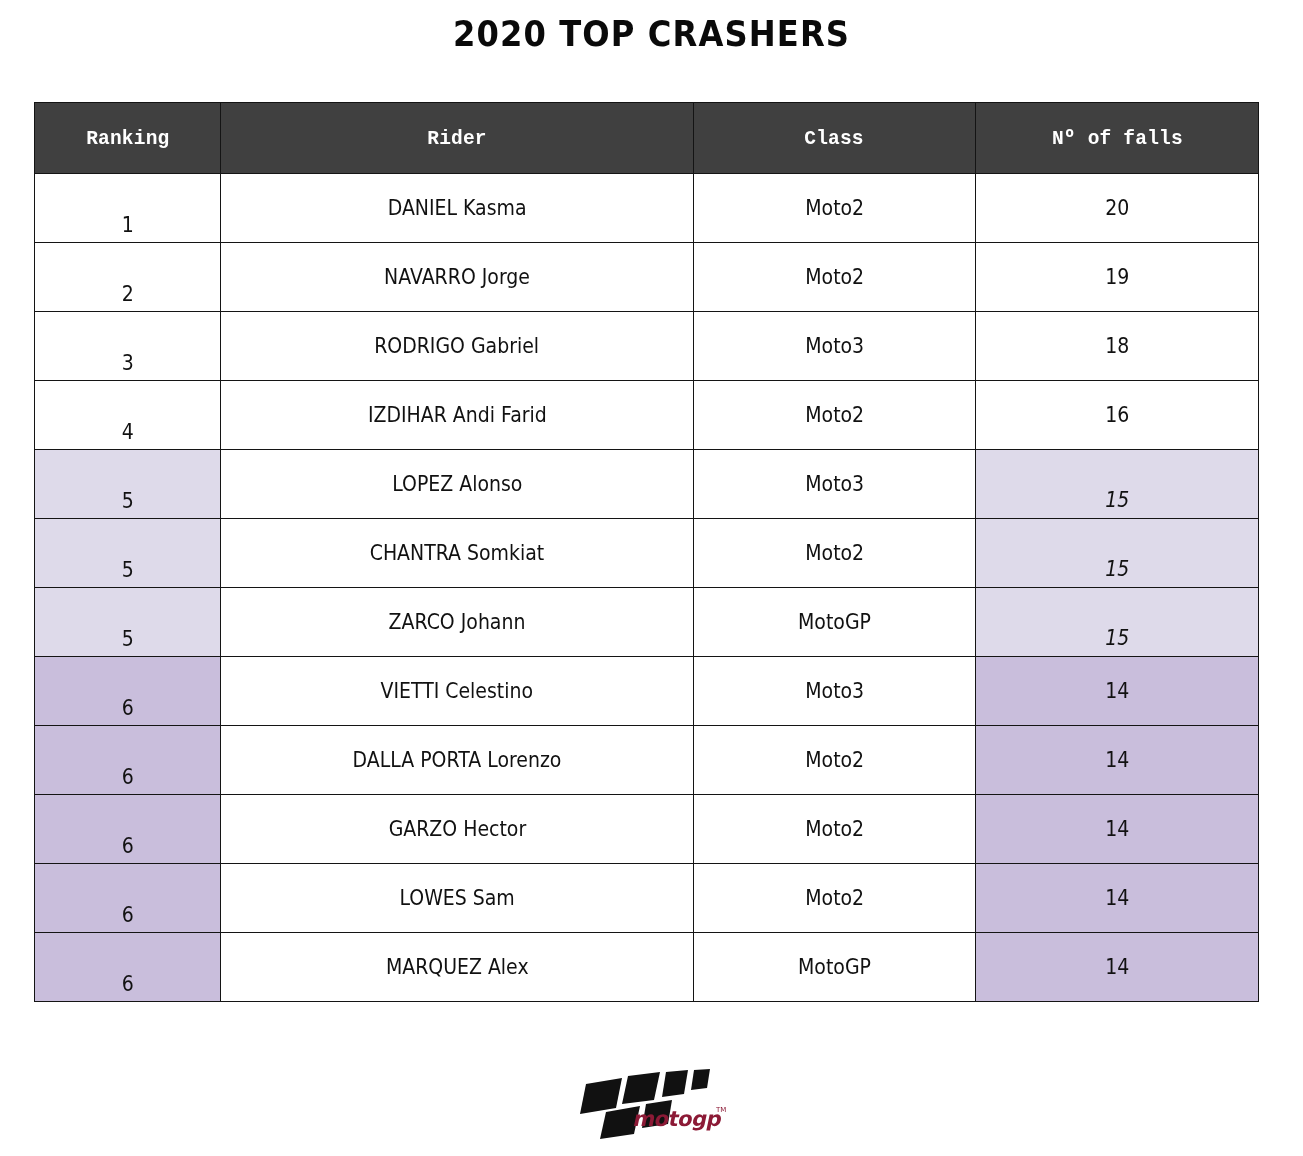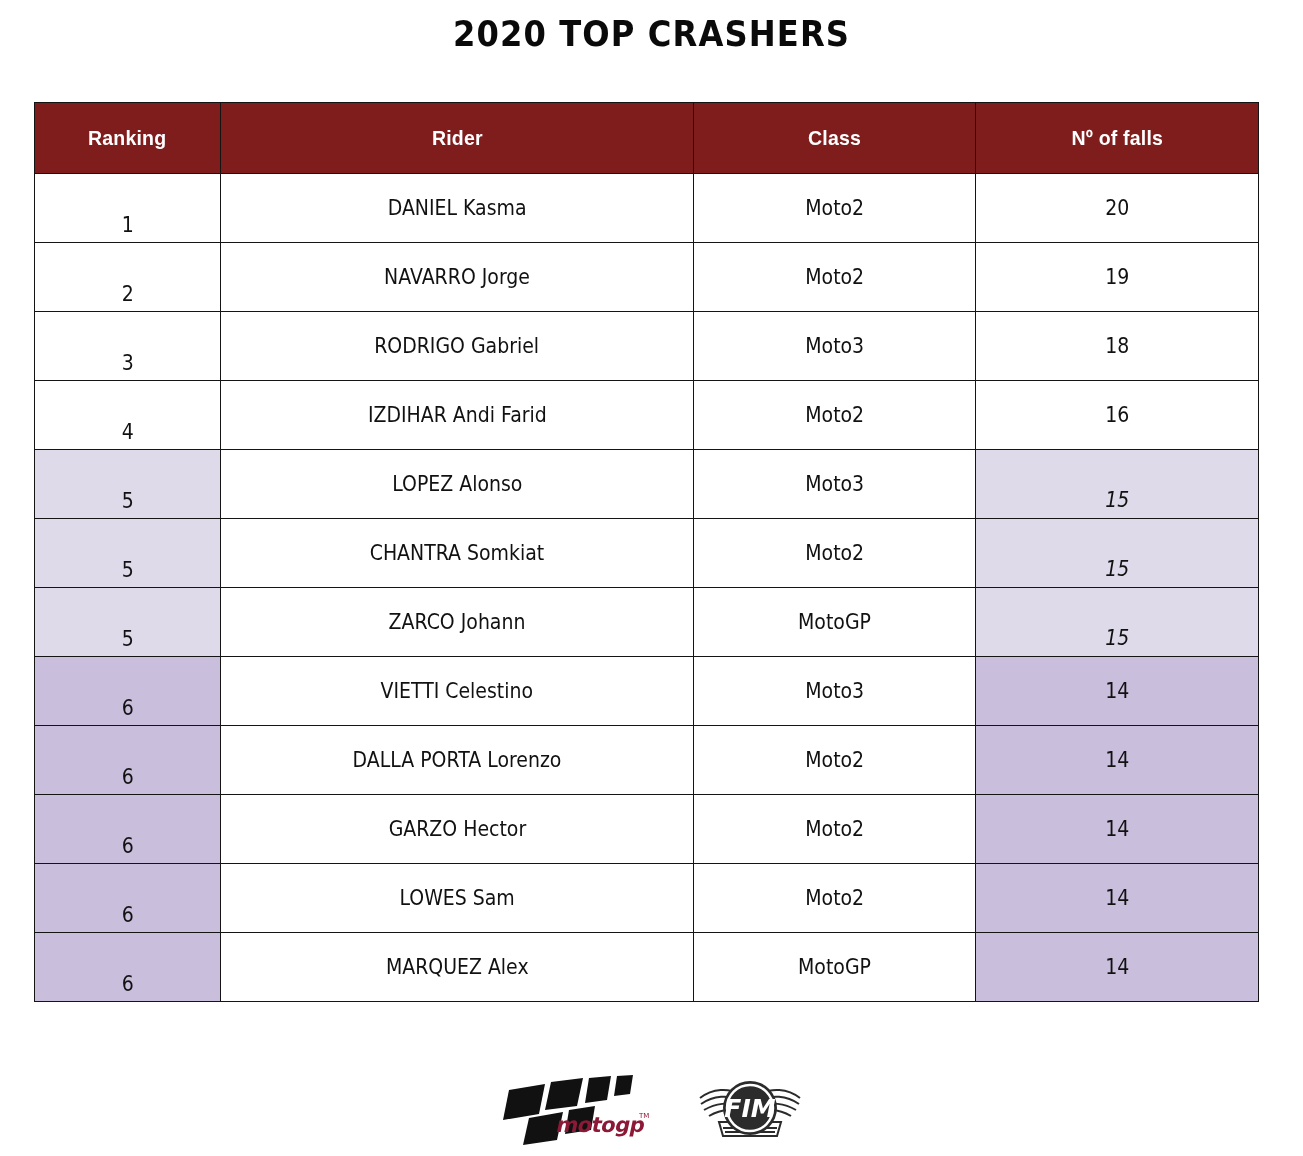--- a/index.html
+++ b/index.html
@@ -50,24 +50,24 @@
   }
 
   
   col.c-rank  { width: 186px; }
   col.c-rider { width: 473px; }
   col.c-class { width: 282px; }
   col.c-falls { width: 283px; }
 
   
   thead th {
-    background: #7f1d1d;
+    background: #404040;
     color: #ffffff;
     height: 70px;
-    font-family: Liberation Sans, sans-serif;
+    font-family: Liberation Mono, monospace;
     font-size: 21px;
     font-weight: 700;
     text-align: center;
     vertical-align: middle;
     letter-spacing: 0.2px;
   }
   thead th .hdr-txt {
     display: inline-block;
     transform: scaleX(0.93);
   }
@@ -254,38 +254,14 @@
         <polygon points="70,36 96,32 92,56 66,60"></polygon>
       </g>
 
       <g transform="translate(60,40) skewX(-12)">
         <text x="0" y="18" font-family="'DejaVu Sans', sans-serif" font-size="21" font-weight="700" fill="#8C1A36" letter-spacing="-0.5">motogp</text>
       </g>
       <text x="140" y="44" font-family="'DejaVu Sans', sans-serif" font-size="7" fill="#8C1A36">TM</text>
     </svg>
   </div>
 
-  <div class="logo-fim">
-    <svg viewBox="0 0 110 84" width="110" height="84" aria-hidden="true">
-      <g fill="none" stroke="#2b2b2b" stroke-width="2">
-
-        <path d="M5,30 C18,20 34,20 44,26"></path>
-        <path d="M6,36 C19,27 34,27 43,32"></path>
-        <path d="M9,42 C21,35 34,34 43,38"></path>
-        <path d="M14,48 C24,42 35,41 44,44"></path>
-
-        <path d="M105,30 C92,20 76,20 66,26"></path>
-        <path d="M104,36 C91,27 76,27 67,32"></path>
-        <path d="M101,42 C89,35 76,34 67,38"></path>
-        <path d="M96,48 C86,42 75,41 66,44"></path>
-
-        <path d="M24,54 L86,54 L82,68 L28,68 Z"></path>
-        <path d="M28,60 L82,60"></path>
-        <path d="M30,64 L80,64"></path>
-      </g>
-
-      <circle cx="55" cy="40" r="27" fill="#2b2b2b"></circle>
-      <circle cx="55" cy="40" r="23" fill="none" stroke="#ffffff" stroke-width="2.5"></circle>
-      <text x="55" y="49" text-anchor="middle" font-family="'DejaVu Sans', sans-serif" font-size="25" font-weight="700" font-style="italic" fill="#ffffff">FIM</text>
-    </svg>
-  </div>
 
 </div>
 
 </body></html>

